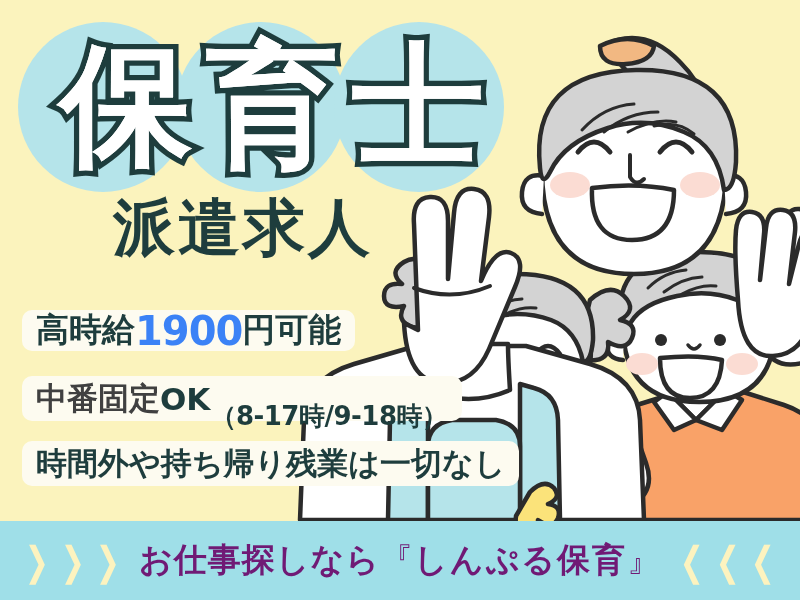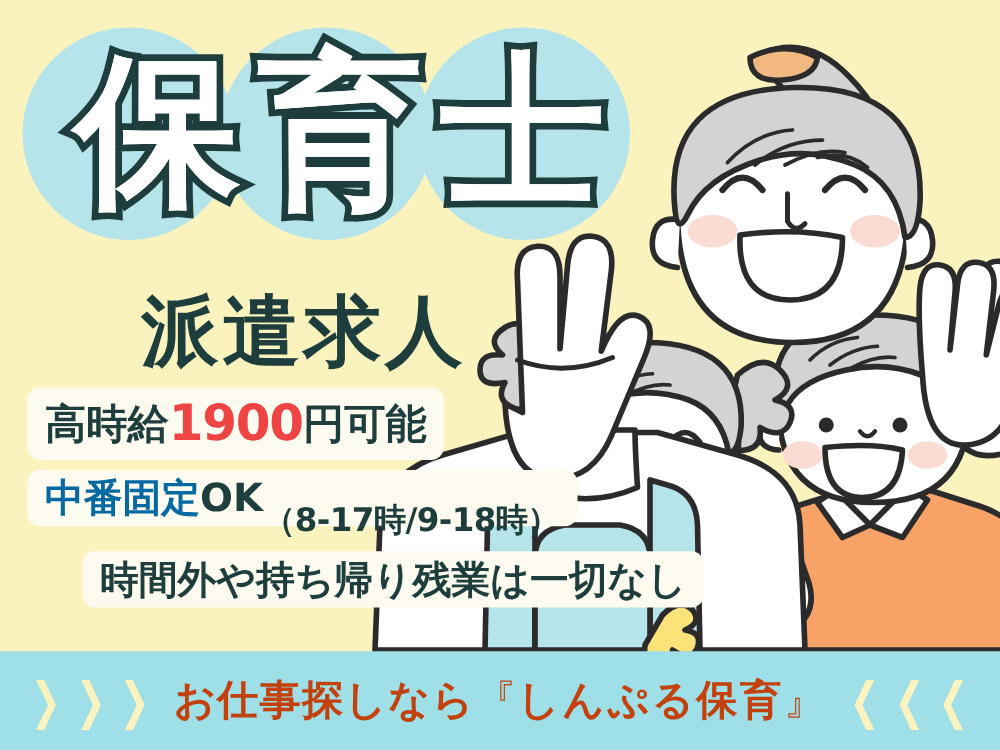--- a/index.html
+++ b/index.html
@@ -71,43 +71,42 @@
   .sub-title {
     position: absolute;
     left: 113px;
     top: 192px;
     font-size: 62px;
     line-height: 72px;
     font-weight: 700;
     letter-spacing: 3px;
     color: #1e3d3d;
     white-space: nowrap;
-    margin-top: 37px;
   }
 
   
   .pill {
     position: absolute;
     background: #fdfbf0;
     border-radius: 10px;
     display: flex;
     align-items: center;
     padding: 0 14px;
     box-sizing: border-box;
     white-space: nowrap;
     font-weight: 700;
     color: #1e3d3d;
   }
-  .pill.p1 { left: 22px; top: 310px; height: 58px; font-size: 33px; }
+  .pill.p1 { left: 22px; top: 310px; height: 41px; font-size: 33px; }
   .pill.p2 { left: 22px; top: 376px; height: 45px; font-size: 31px; }
-  .pill.p3 { left: 22px; top: 441px; height: 45px; font-size: 31px; margin-left: 44px; }
-
-  .hl { color: #0369a1; }
+  .pill.p3 { left: 22px; top: 441px; height: 45px; font-size: 31px; }
+
+  .hl { color: #404040; }
   .num {
-    color: #ef4444;
+    color: #3b82f6;
     font-size: 40px;
     letter-spacing: -1px;
   }
   .times {
     font-size: 26px;
     letter-spacing: -0.5px;
     margin-top: 36px;
   }
 
   
@@ -130,21 +129,21 @@
     font-size: 40px;
     font-weight: 700;
     line-height: 1;
   }
   .chev {
     transform: scaleX(0.72);
   }
   .banner-text {
     font-size: 33px;
     font-weight: 700;
-    color: #c2410c;
+    color: #701a75;
     letter-spacing: 1px;
     white-space: nowrap;
   }
   .banner-text .brackets { font-weight: 400; }
   .banner-text .company { font-weight: 700; letter-spacing: 2px; }
 </style>
 </head>
 <body>
 
 <div id="poster">

